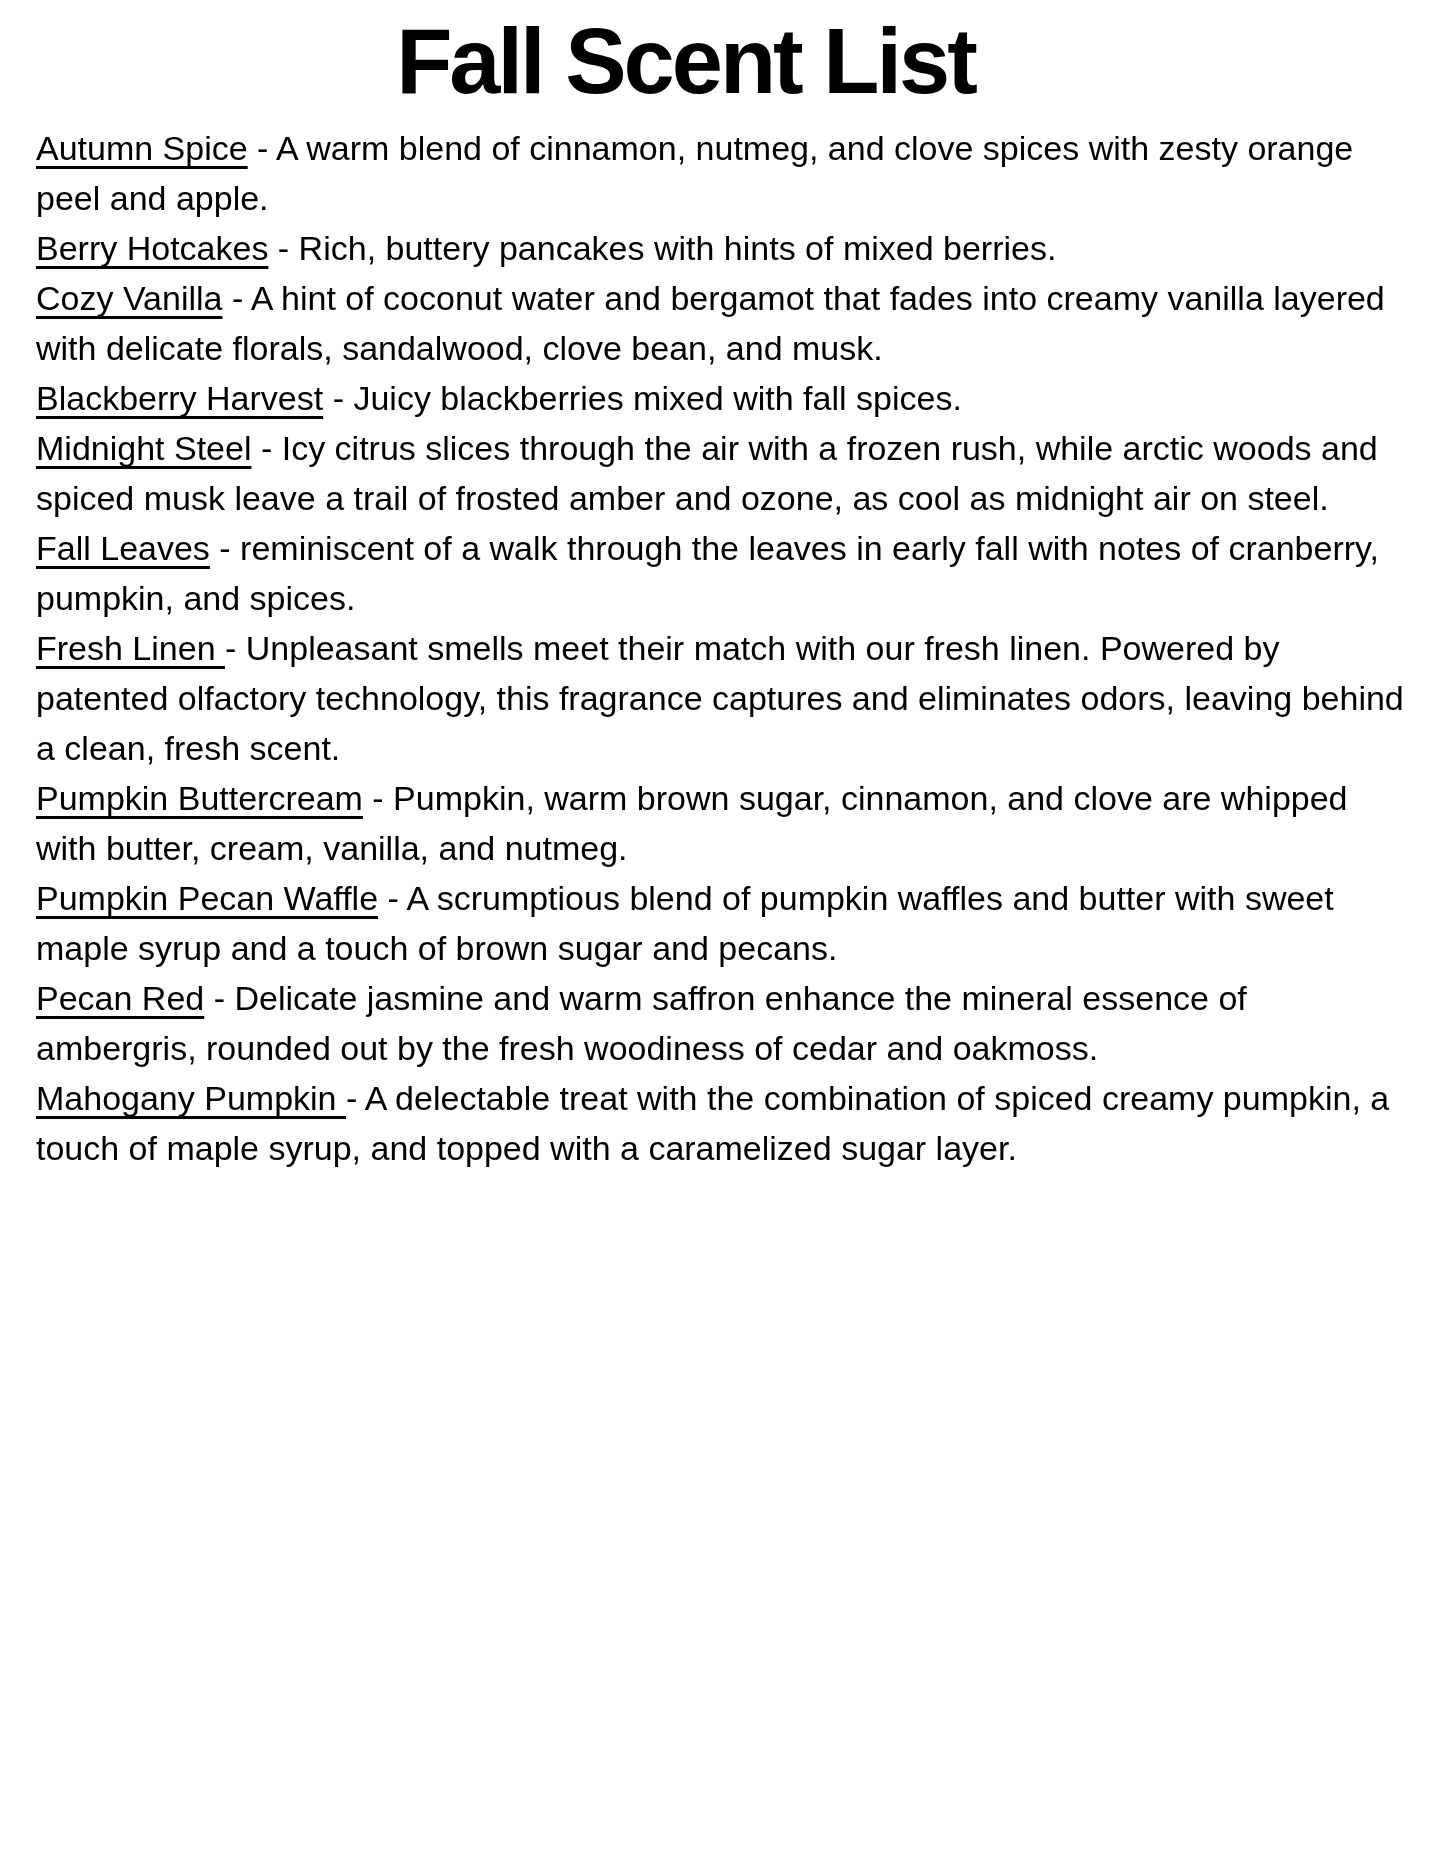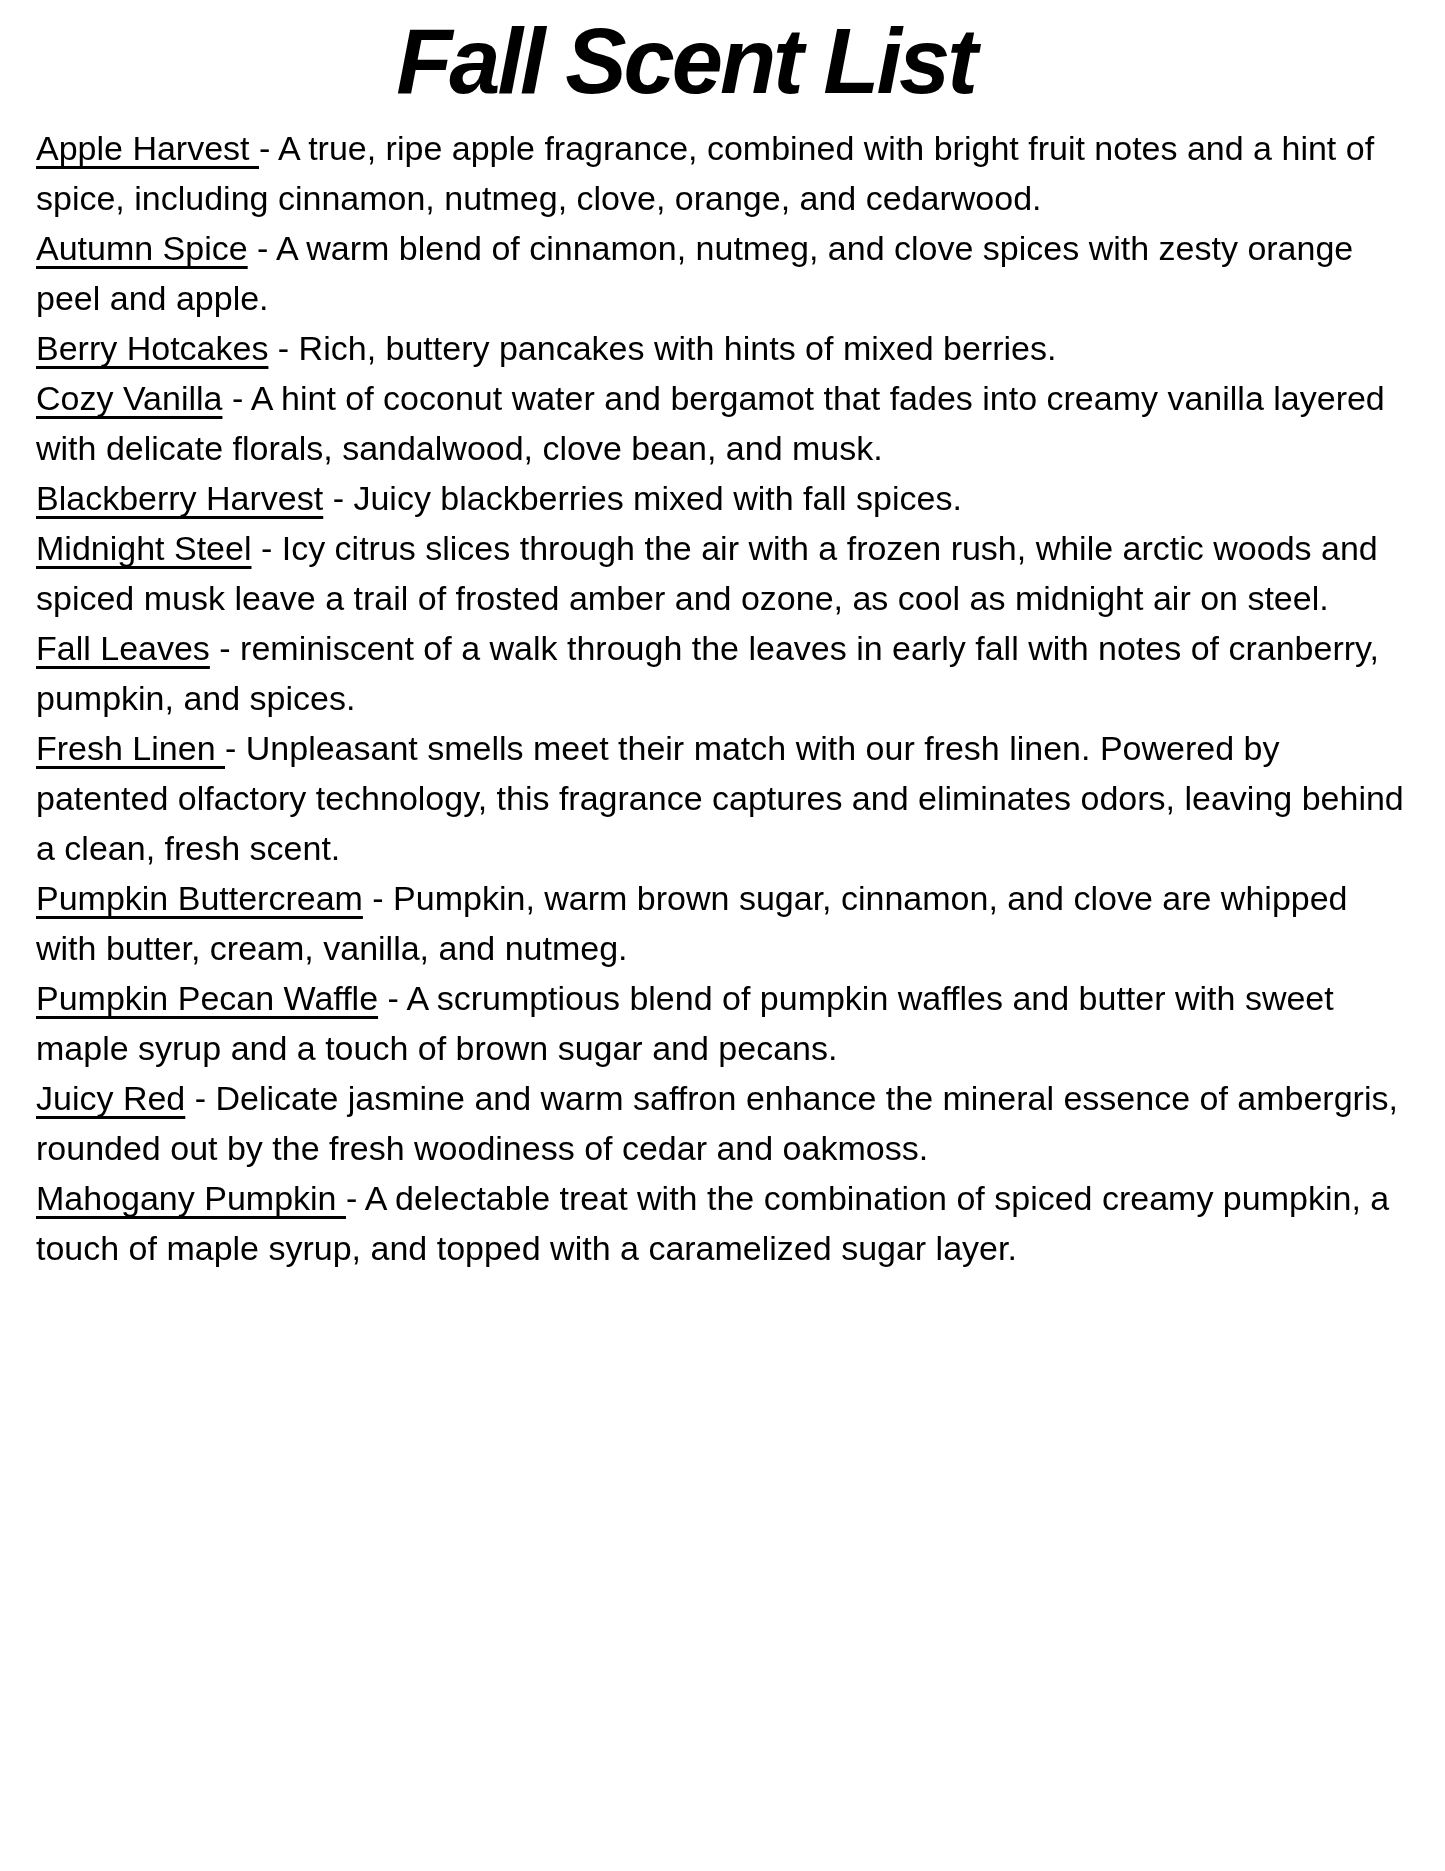--- a/index.html
+++ b/index.html
@@ -19,21 +19,20 @@
     min-height: 1871px;
     padding: 6px 30px 40px 36px;
   }
   h1.doc-title {
     text-align: center;
     font-size: 92px;
     line-height: 1.08;
     font-weight: bold;
     letter-spacing: -3px;
     margin: 6px 80px 12px 0; 
-    font-style: italic;
   }
   .scent-list {
     font-size: 34px;
     line-height: 50px;
     font-weight: 400;
   }
   p.entry {
     margin: 0;
     white-space: pre-wrap;
   }
@@ -44,26 +43,25 @@
     text-decoration-skip-ink: none;
   }
 </style>
 </head>
 <body style="background: rgb(255, 255, 255); color: rgb(0, 0, 0);">
 
 <div class="page">
   <h1 class="doc-title">Fall Scent List</h1>
 
   <div class="scent-list" id="scent-list">
-      <p class="entry"><span class="scent-name">Apple Harvest </span><span class="scent-desc">- A true, ripe apple fragrance, combined with bright fruit notes and a hint of spice, including cinnamon, nutmeg, clove, orange, and cedarwood.</span></p>
       <p class="entry"><span class="scent-name">Autumn Spice</span><span class="scent-desc"> - A warm blend of cinnamon, nutmeg, and clove spices with zesty orange peel and apple.</span></p>
       <p class="entry"><span class="scent-name">Berry Hotcakes</span><span class="scent-desc"> - Rich, buttery pancakes with hints of mixed berries.</span></p>
       <p class="entry"><span class="scent-name">Cozy Vanilla</span><span class="scent-desc"> - A hint of coconut water and bergamot that fades into creamy vanilla layered with delicate florals, sandalwood, clove bean, and musk.</span></p>
       <p class="entry"><span class="scent-name">Blackberry Harvest</span><span class="scent-desc"> - Juicy blackberries mixed with fall spices.</span></p>
       <p class="entry"><span class="scent-name">Midnight Steel</span><span class="scent-desc"> - Icy citrus slices through the air with a frozen rush, while arctic woods and spiced musk leave a trail of frosted amber and ozone, as cool as midnight air on steel.</span></p>
       <p class="entry"><span class="scent-name">Fall Leaves</span><span class="scent-desc"> - reminiscent of a walk through the leaves in early fall with notes of cranberry, pumpkin, and spices.</span></p>
       <p class="entry"><span class="scent-name">Fresh Linen </span><span class="scent-desc">- Unpleasant smells meet their match with our fresh linen. Powered by patented olfactory technology, this fragrance captures and eliminates odors, leaving behind a clean, fresh scent.</span></p>
       <p class="entry"><span class="scent-name">Pumpkin Buttercream</span><span class="scent-desc"> - Pumpkin, warm brown sugar, cinnamon, and clove are whipped with butter, cream, vanilla, and nutmeg.</span></p>
       <p class="entry"><span class="scent-name">Pumpkin Pecan Waffle</span><span class="scent-desc"> - A scrumptious blend of pumpkin waffles and butter with sweet maple syrup and a touch of brown sugar and pecans.</span></p>
-      <p class="entry"><span class="scent-name">Juicy Red</span><span class="scent-desc"> - Delicate jasmine and warm saffron enhance the mineral essence of ambergris, rounded out by the fresh woodiness of cedar and oakmoss.</span></p>
+      <p class="entry"><span class="scent-name">Pecan Red</span><span class="scent-desc"> - Delicate jasmine and warm saffron enhance the mineral essence of ambergris, rounded out by the fresh woodiness of cedar and oakmoss.</span></p>
       <p class="entry"><span class="scent-name">Mahogany Pumpkin </span><span class="scent-desc">- A delectable treat with the combination of spiced creamy pumpkin, a touch of maple syrup, and topped with a caramelized sugar layer.</span></p>
     </div>
 </div>
 
 </body></html>

